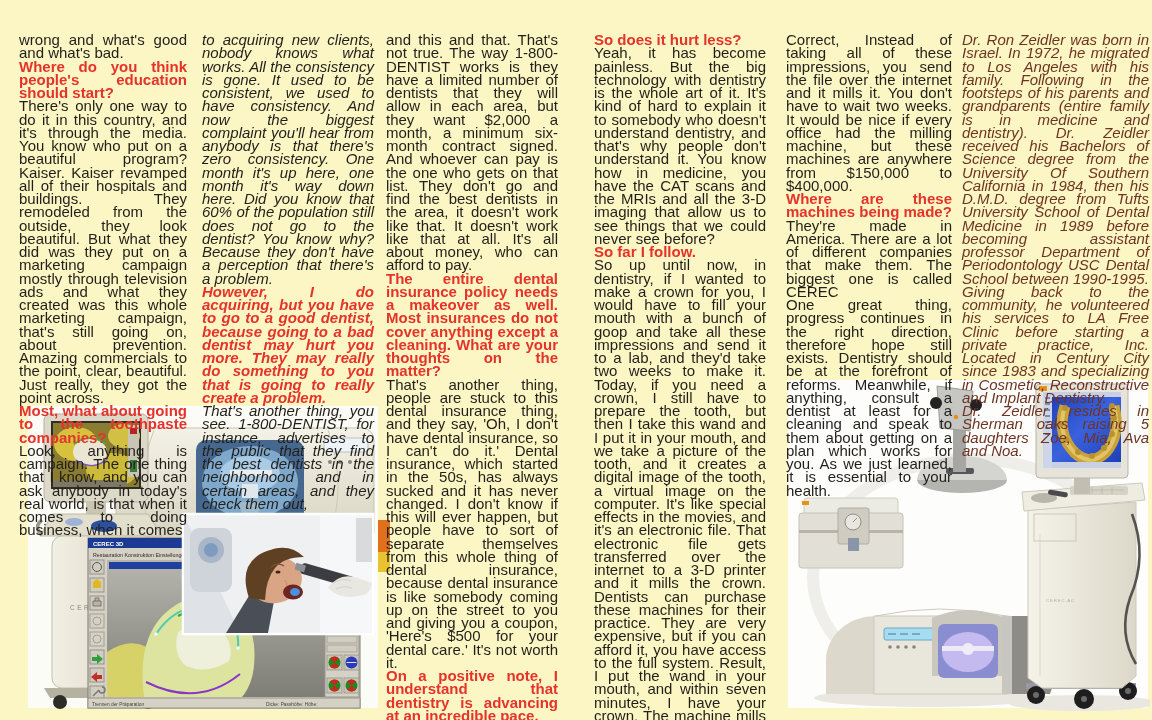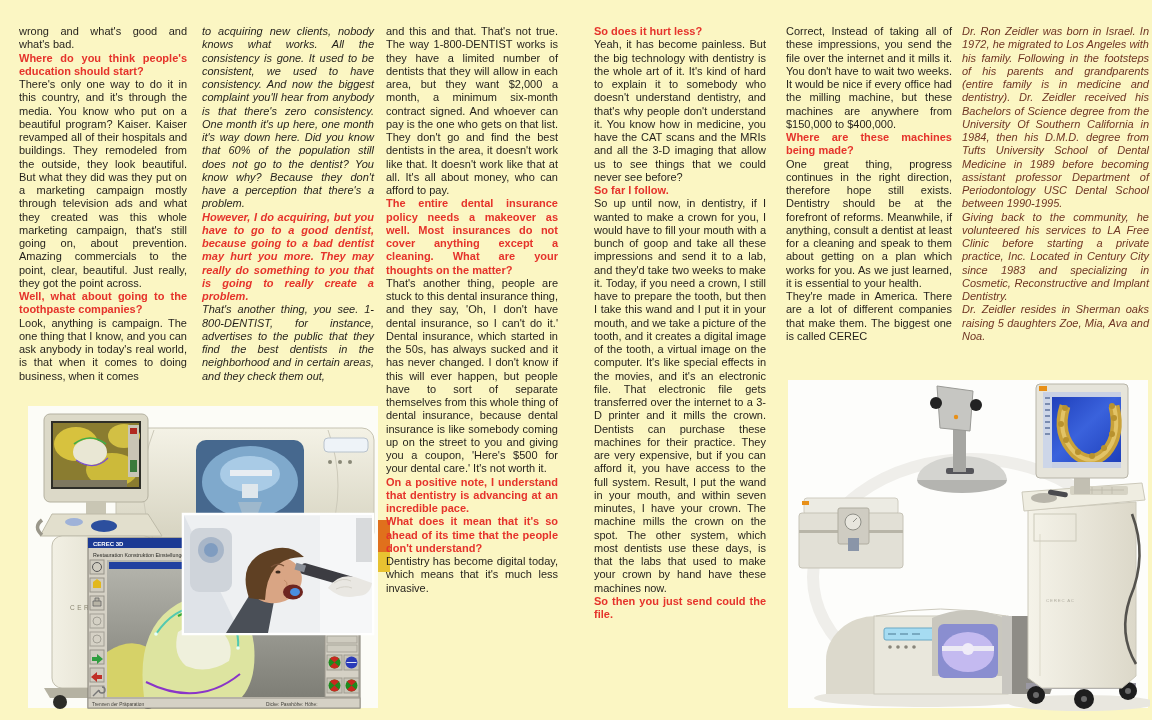--- a/index.html
+++ b/index.html
@@ -3,23 +3,23 @@
 <meta charset="utf-8">
 <style>
   html,body{margin:0;padding:0;}
   body{
     width:1152px;height:720px;position:relative;overflow:hidden;
     background:var(--bg,#fbf6c3);
     font-family:"Liberation Sans",sans-serif;
   }
   .page{position:absolute;inset:0;}
   .col{
-    position:absolute;top:25px;
+    position:absolute;top:33px;
     text-align:justify;
-    font-size:11px;line-height:13.25px;
+    font-size:15px;line-height:13.25px;
     color:var(--body-color,#221f1a);
     z-index:2;
   }
   .col p{margin:0;}
   .col p.question{color:var(--q-color,#e5332b);font-weight:bold;}
   .col.bio p{color:var(--bio-color,#6e3423);font-style:italic;}
   #col-1{left:19px;width:168px;}
   #col-2{left:202px;width:172px;font-style:italic;}
   #col-3{left:386px;width:172px;}
   #col-4{left:594px;width:172px;}
@@ -32,21 +32,21 @@
 </style>
 </head>
 <body>
 
 <div class="page">
 
   <div class="col" id="col-1">
       <p class="answer">wrong and what's good and what's bad.</p>
       <p class="question">Where do you think people's education should start?</p>
       <p class="answer">There's only one way to do it in this country, and it's through the media. You know who put on a beautiful program? Kaiser. Kaiser revamped all of their hospitals and buildings. They remodeled from the outside, they look beautiful. But what they did was they put on a marketing campaign mostly through television ads and what they created was this whole marketing campaign, that's still going on, about prevention. Amazing commercials to the point, clear, beautiful. Just really, they got the point across.</p>
-      <p class="question">Well, what about going to the toothpaste companies?</p>
+      <p class="question">Most, what about going to the toothpaste companies?</p>
       <p class="answer">Look, anything is campaign. The one thing that I know, and you can ask anybody in today's real world, is that when it comes to doing business, when it comes</p>
     </div>
   <div class="col" id="col-2">
       <p class="answer">to acquiring new clients, nobody knows what works. All the consistency is gone. It used to be consistent, we used to have consistency. And now the biggest complaint you'll hear from anybody is that there's zero consistency. One month it's up here, one month it's way down here. Did you know that 60% of the population still does not go to the dentist? You know why? Because they don't have a perception that there's a problem.</p>
       <p class="question">However, I do acquiring, but you have to go to a good dentist, because going to a bad dentist may hurt you more. They may really do something to you that is going to really create a problem.</p>
       <p class="answer">That's another thing, you see. 1-800-DENTIST, for instance, advertises to the public that they find the best dentists in the neighborhood and in certain areas, and they check them out,</p>
     </div>
   <div class="col" id="col-3">
       <p class="answer">and this and that. That's not true. The way 1-800-DENTIST works is they have a limited number of dentists that they will allow in each area, but they want $2,000 a month, a minimum six-month contract signed. And whoever can pay is the one who gets on that list. They don't go and find the best dentists in the area, it doesn't work like that. It doesn't work like that at all. It's all about money, who can afford to pay.</p>
       <p class="question">The entire dental insurance policy needs a makeover as well. Most insurances do not cover anything except a cleaning. What are your thoughts on the matter?</p>
@@ -58,22 +58,22 @@
   <div class="col" id="col-4">
       <p class="question">So does it hurt less?</p>
       <p class="answer">Yeah, it has become painless. But the big technology with dentistry is the whole art of it. It's kind of hard to explain it to somebody who doesn't understand dentistry, and that's why people don't understand it. You know how in medicine, you have the CAT scans and the MRIs and all the 3-D imaging that allow us to see things that we could never see before?</p>
       <p class="question">So far I follow.</p>
       <p class="answer">So up until now, in dentistry, if I wanted to make a crown for you, I would have to fill your mouth with a bunch of goop and take all these impressions and send it to a lab, and they'd take two weeks to make it. Today, if you need a crown, I still have to prepare the tooth, but then I take this wand and I put it in your mouth, and we take a picture of the tooth, and it creates a digital image of the tooth, a virtual image on the computer. It's like special effects in the movies, and it's an electronic file. That electronic file gets transferred over the internet to a 3-D printer and it mills the crown. Dentists can purchase these machines for their practice. They are very expensive, but if you can afford it, you have access to the full system. Result, I put the wand in your mouth, and within seven minutes, I have your crown. The machine mills the crown on the spot. The other system, which most dentists use these days, is that the labs that used to make your crown by hand have these machines now.</p>
       <p class="question">So then you just send could the file.</p>
     </div>
   <div class="col" id="col-5">
       <p class="answer">Correct, Instead of taking all of these impressions, you send the file over the internet and it mills it. You don't have to wait two weeks. It would be nice if every office had the milling machine, but these machines are anywhere from $150,000 to $400,000.</p>
       <p class="question">Where are these machines being made?</p>
+      <p class="answer">They're made in America. There are a lot of different companies that make them. The biggest one is called CEREC</p>
       <p class="answer">One great thing, progress continues in the right direction, therefore hope still exists. Dentistry should be at the forefront of reforms. Meanwhile, if anything, consult a dentist at least for a cleaning and speak to them about getting on a plan which works for you. As we just learned, it is essential to your health.</p>
-      <p class="answer">They're made in America. There are a lot of different companies that make them. The biggest one is called CEREC</p>
     </div>
   <div class="col bio" id="col-6">
       <p class="bio">Dr. Ron Zeidler was born in Israel. In 1972, he migrated to Los Angeles with his family. Following in the footsteps of his parents and grandparents (entire family is in medicine and dentistry). Dr. Zeidler received his Bachelors of Science degree from the University Of Southern California in 1984, then his D.M.D. degree from Tufts University School of Dental Medicine in 1989 before becoming assistant professor Department of Periodontology USC Dental School between 1990-1995.</p>
       <p class="bio">Giving back to the community, he volunteered his services to LA Free Clinic before starting a private practice, Inc. Located in Century City since 1983 and specializing in Cosmetic, Reconstructive and Implant Dentistry.</p>
       <p class="bio">Dr. Zeidler resides in Sherman oaks raising 5 daughters Zoe, Mia, Ava and Noa.</p>
     </div>
 
   <div class="figure" id="fig-left">
     <svg viewBox="0 0 362 312" width="362" height="312">
       <defs>

